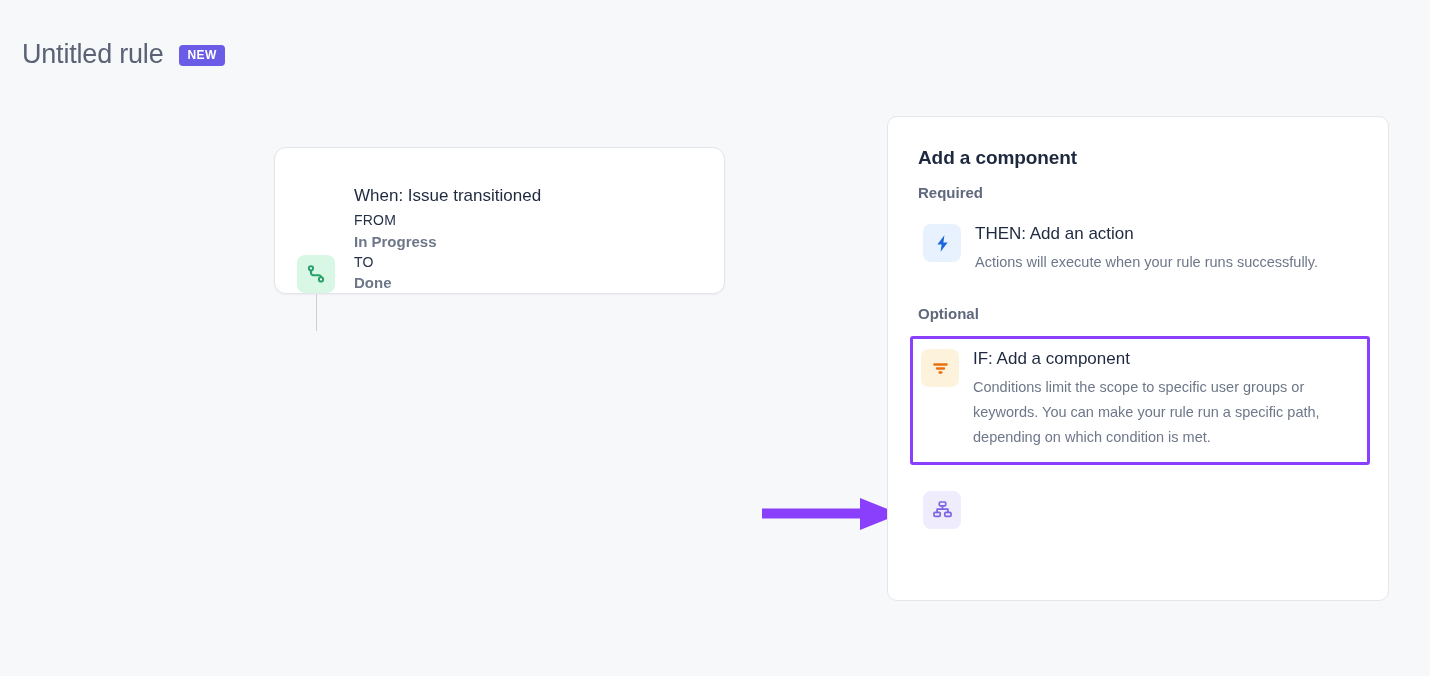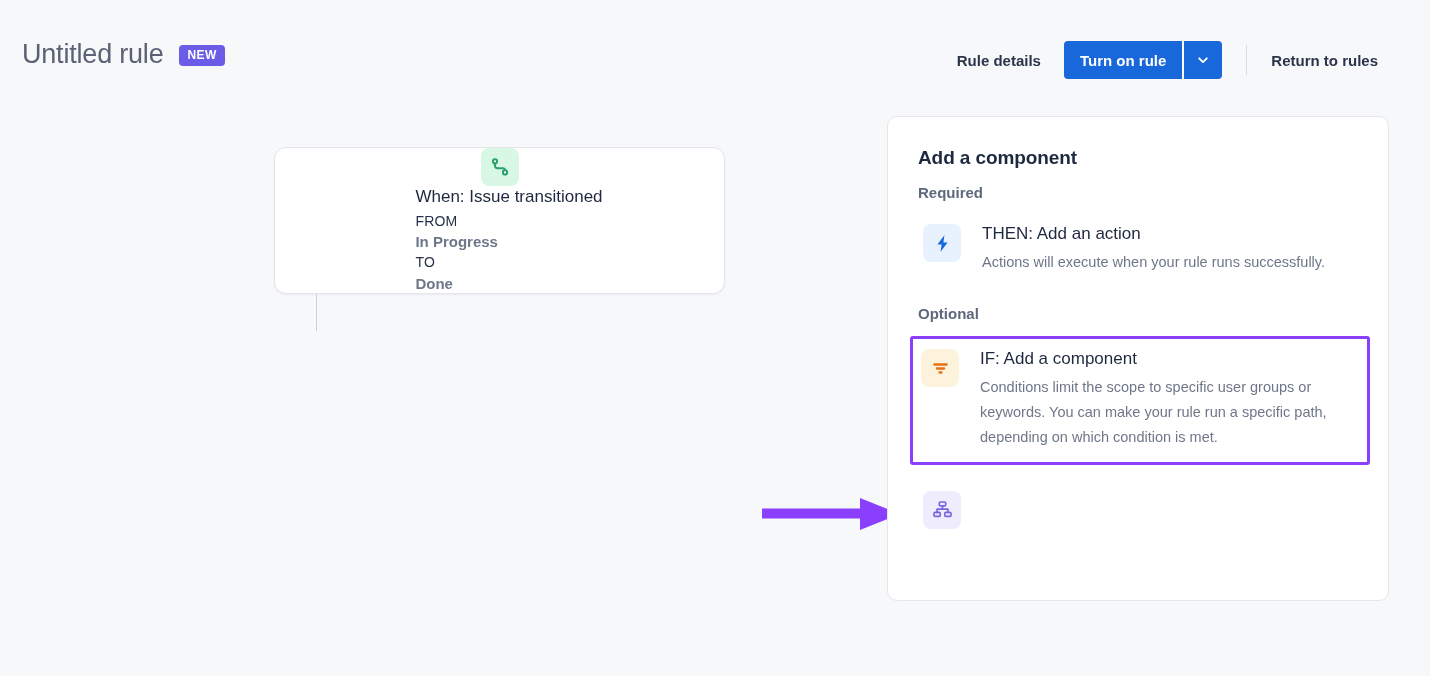--- a/index.html
+++ b/index.html
@@ -146,24 +146,23 @@
     position: absolute;
     left: 274px;
     top: 37px;
     width: 451px;
     height: 147px;
     background: #ffffff;
     border: 1px solid #e3e5ea;
     border-radius: 12px;
     box-shadow: 0 1px 2px rgba(20,30,60,0.05);
     display: flex;
-    align-items: center;
+    align-items: flex-end;
     padding: 0 22px;
     cursor: pointer;
-    flex-direction: column;
   }
 
   .trigger-icon {
     width: 38px;
     height: 38px;
     border-radius: 8px;
     background: #d8f7e4;
     display: flex;
     align-items: center;
     justify-content: center;
@@ -261,21 +260,21 @@
   .section-label {
     font-size: 15px;
     font-weight: 700;
     color: #5f687d;
     margin-bottom: 14px;
   }
 
   .option-row {
     display: flex;
     align-items: flex-start;
-    gap: 21px;
+    gap: 14px;
     padding: 4px 2px 10px 2px;
     cursor: pointer;
     border: 3px solid transparent;
     border-radius: 4px;
   }
 
   .option-row.highlighted {
     border-color: #8a3ffc;
     border-radius: 3px;
     padding: 8px 10px 12px 8px;
@@ -323,40 +322,20 @@
 
 <div class="page">
 
   <div class="header">
 
     <div class="title-wrap">
       <div class="page-title">Untitled rule</div>
       <div class="new-badge">NEW</div>
     </div>
 
-    <div class="header-actions">
-
-      <div class="rule-details-link">Rule details</div>
-
-      <div class="split-button">
-        <button class="split-main">Turn on rule</button>
-        <div class="split-sep"></div>
-        <button class="split-chevron">
-          <span>
-            <svg width="14" height="14" viewBox="0 0 14 14" fill="none">
-              <path d="M3.2 5.3 L7 9.1 L10.8 5.3" stroke="#ffffff" stroke-width="1.9" stroke-linecap="round" stroke-linejoin="round"></path>
-            </svg>
-          </span>
-        </button>
-      </div>
-
-      <div class="v-divider"></div>
-
-      <div class="return-link">Return to rules</div>
-    </div>
   </div>
 
   <div class="canvas">
 
     <div class="trigger-card">
       <div class="trigger-icon">
         <svg width="24" height="24" viewBox="0 0 24 24" fill="none">
           <path d="M7 7 L7 11 A2.2 2.2 0 0 0 9.2 13.2 L14.8 13.2 A2.2 2.2 0 0 1 17 15.4 L17 17" stroke="#2aa06b" stroke-width="2.1" stroke-linecap="round" stroke-linejoin="round"></path>
           <circle cx="7" cy="6.3" r="2.1" fill="#ffffff" stroke="#2aa06b" stroke-width="2"></circle>
           <circle cx="17" cy="17.4" r="2.1" fill="#ffffff" stroke="#2aa06b" stroke-width="2"></circle>

